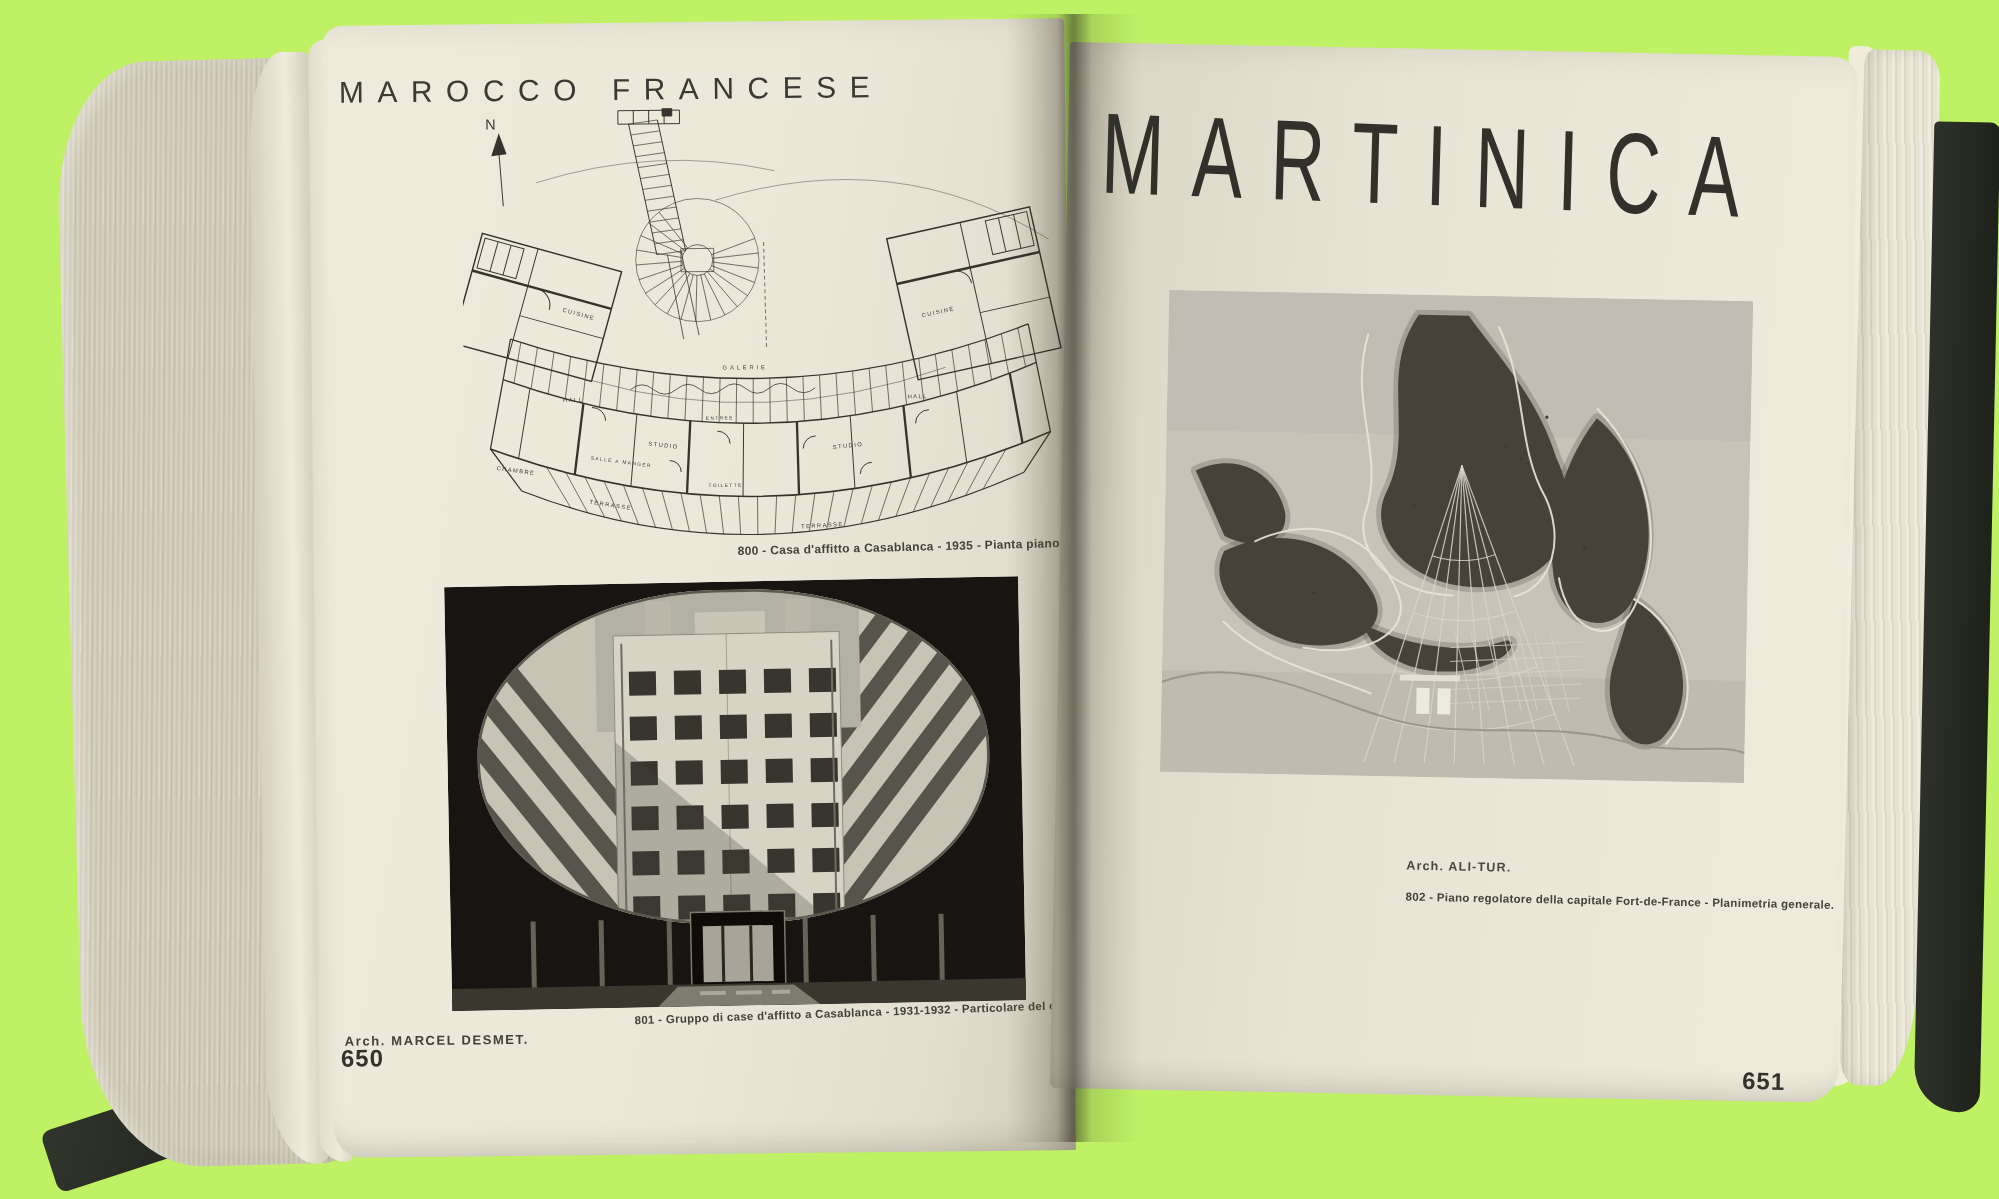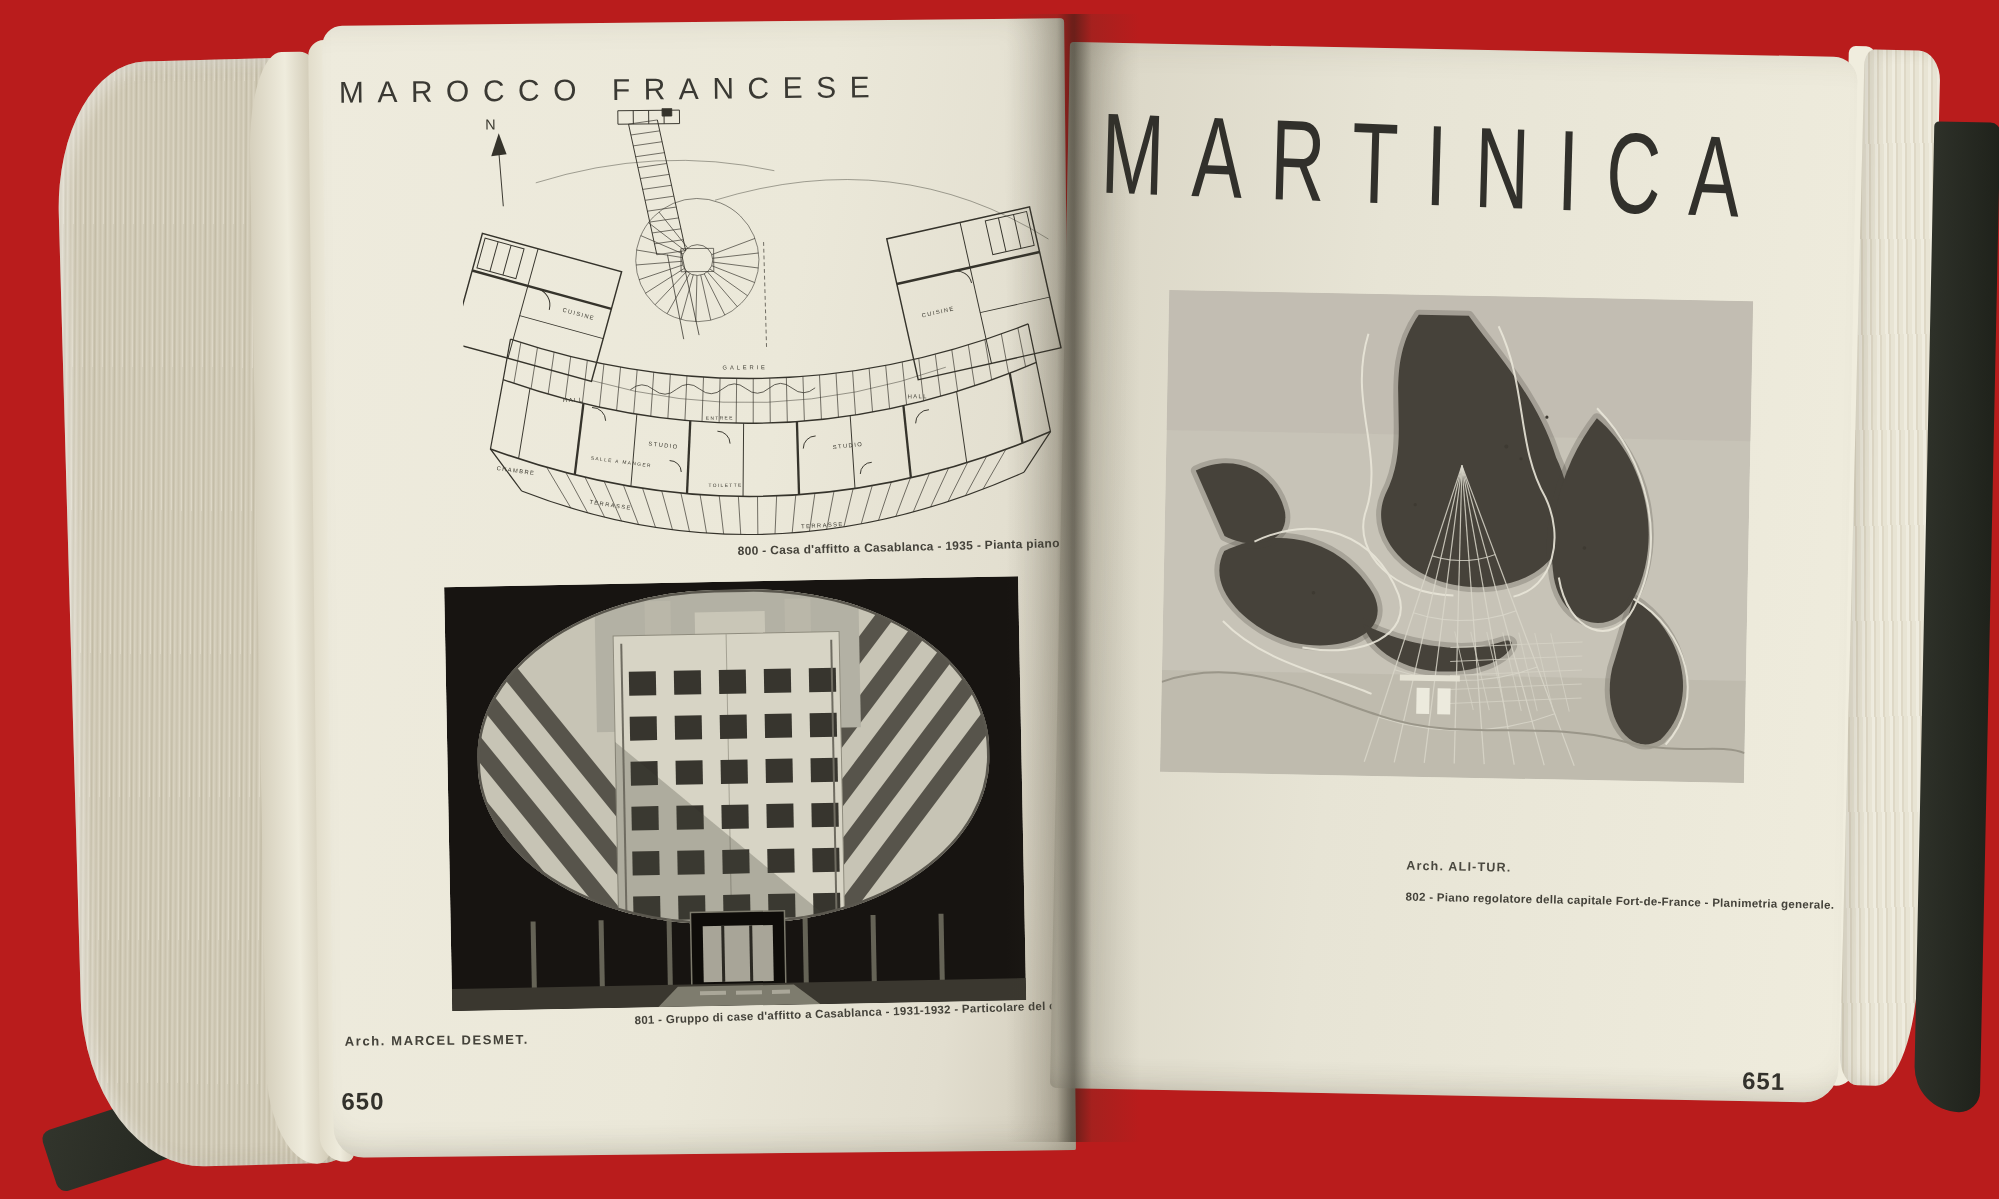--- a/index.html
+++ b/index.html
@@ -1,16 +1,16 @@
 <!DOCTYPE html>
 <html><head>
 <meta charset="utf-8">
 <style>
   html,body{margin:0;padding:0;background:#ffffff;}
-  .scene{position:relative;width:1999px;height:1199px;background:#b91c1c;overflow:hidden;
+  .scene{position:relative;width:1999px;height:1199px;background:#bef264;overflow:hidden;
          font-family:"Liberation Sans",sans-serif;color:#35342e;}
   .abs{position:absolute;}
 
   
   .cover{background:linear-gradient(120deg,#32352c,#23261f);}
   .cover-tl{left:96px;top:138px;width:258px;height:104px;border-radius:12px;transform:rotate(-9deg);}
   .cover-left-sliver{left:92px;top:205px;width:30px;height:560px;border-radius:14px;transform:rotate(-1.2deg);background:linear-gradient(90deg,#1f221b,#2e3129);}
   .cover-bl{left:46px;top:1108px;width:150px;height:64px;border-radius:10px;transform:rotate(-18deg);}
   .cover-right{left:1924px;top:122px;width:66px;height:990px;border-radius:6px 12px 26px 56px;transform:rotate(1.2deg);background:linear-gradient(90deg,#2e3129,#1f221b);}
   .cover-tr-notch{left:1856px;top:120px;width:92px;height:26px;border-radius:5px;transform:rotate(9deg);}
@@ -47,21 +47,21 @@
 
   
   .hdr-left{left:16px;top:50px;font-size:30px;letter-spacing:13.5px;color:#3a3933;white-space:nowrap;}
   .hdr-right{left:34px;top:44px;font-size:108px;letter-spacing:40px;color:#31302b;white-space:nowrap;
     transform:scale(.70,1.06) rotate(.7deg);transform-origin:left top;font-weight:400;}
   .cap{font-size:12px;font-weight:700;color:#44423a;white-space:nowrap;letter-spacing:.3px;}
   .cap800{left:410px;top:520px;transform:rotate(-.8deg);}
   .cap801{left:302px;top:986px;font-size:11.5px;transform:rotate(-1.4deg);}
   .arch-left{left:12px;top:1008px;font-size:13px;font-weight:700;letter-spacing:1.6px;color:#44423a;}
   .num{font-size:24px;font-weight:700;color:#33322c;letter-spacing:1px;}
-  .num-left{left:8px;top:1062px;}
+  .num-left{left:8px;top:1019px;}
   .arch-right{left:352px;top:810px;font-size:12.5px;font-weight:700;letter-spacing:1.2px;color:#4a483f;}
   .cap802{left:352px;top:842px;font-size:11.5px;}
   .num-right{left:692px;top:1012px;}
 
   
   .fig-plan{left:138px;top:86px;width:612px;height:462px;}
   .fig-photo{left:118px;top:560px;width:574px;height:424px;transform:rotate(-.5deg);}
   .fig-map{left:104px;top:246px;width:584px;height:482px;}
   svg{display:block;}
 </style>

